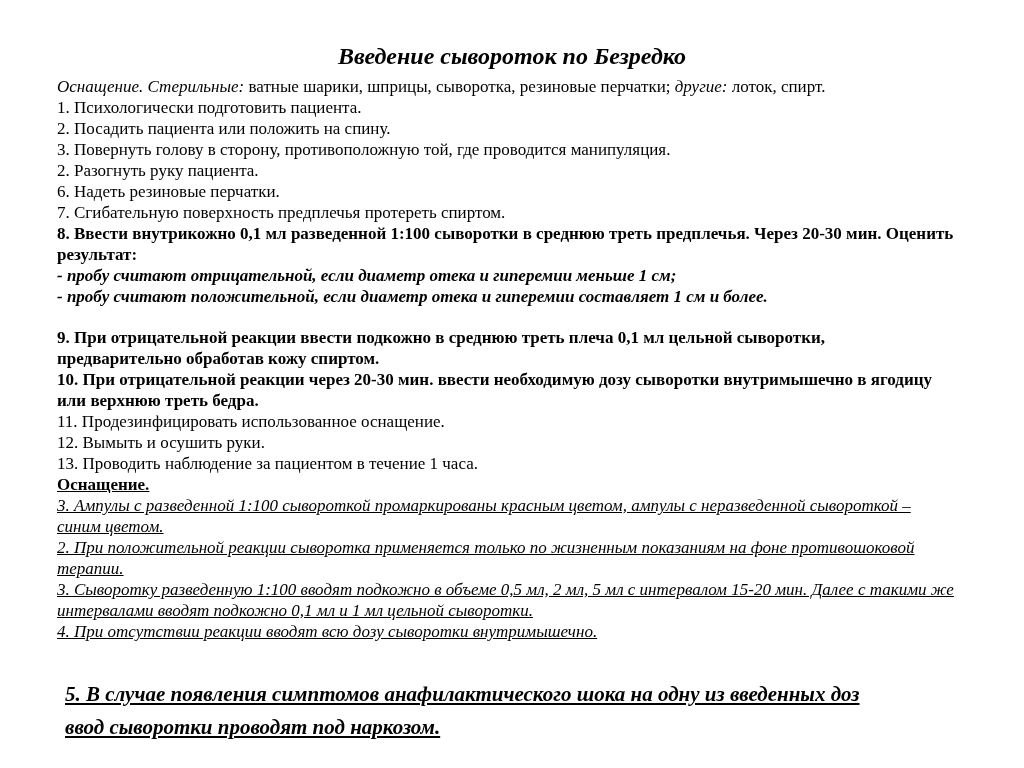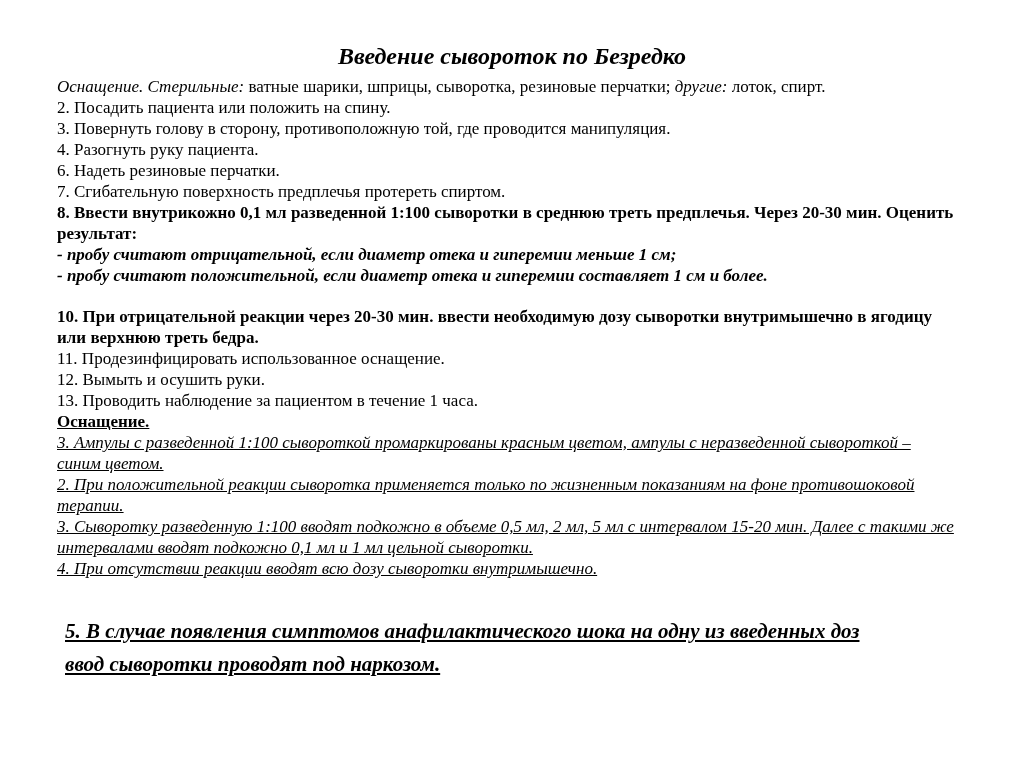--- a/index.html
+++ b/index.html
@@ -54,33 +54,36 @@
 </head>
 <body>
 
 <div class="page">
   <div class="content">
 
     <h1 class="title">Введение сывороток по Безредко</h1>
 
     <p class="line"><span class="it">Оснащение. Стерильные:</span><span> ватные шарики, шприцы, сыворотка, резиновые перчатки; </span><span class="it">другие:</span><span> лоток, спирт.</span></p>
 
+    <p class="line">1. Психологически подготовить пациента.</p>
     <p class="line">2. Посадить пациента или положить на спину.</p>
     <p class="line">3. Повернуть голову в сторону, противоположную той, где проводится манипуляция.</p>
-    <p class="line">4. Разогнуть руку пациента.</p>
+    <p class="line">2. Разогнуть руку пациента.</p>
     <p class="line">6. Надеть резиновые перчатки.</p>
     <p class="line">7. Сгибательную поверхность предплечья протереть спиртом.</p>
     <p class="line b">8. Ввести внутрикожно 0,1 мл разведенной 1:100 сыворотки в среднюю треть предплечья. Через 20-30 мин. Оценить
 результат:</p>
 
     <p class="line bi">- пробу считают отрицательной, если диаметр отека и гиперемии меньше 1 см;</p>
     <p class="line bi">- пробу считают положительной, если диаметр отека и гиперемии составляет 1 см и более.</p>
 
     <div class="sp1"></div>
 
+    <p class="line b">9. При отрицательной реакции ввести подкожно в среднюю треть плеча 0,1 мл цельной сыворотки,
+предварительно обработав кожу спиртом.</p>
     <p class="line b">10. При отрицательной реакции через 20-30 мин. ввести необходимую дозу сыворотки внутримышечно в ягодицу
 или верхнюю треть бедра.</p>
     <p class="line">11. Продезинфицировать использованное оснащение.</p>
     <p class="line">12. Вымыть и осушить руки.</p>
     <p class="line">13. Проводить наблюдение за пациентом в течение 1 часа.</p>
 
     <p class="line bu">Оснащение.</p>
 
     <p class="line iu">3. Ампулы с разведенной 1:100 сывороткой промаркированы красным цветом, ампулы с неразведенной сывороткой –
 синим цветом.</p>

